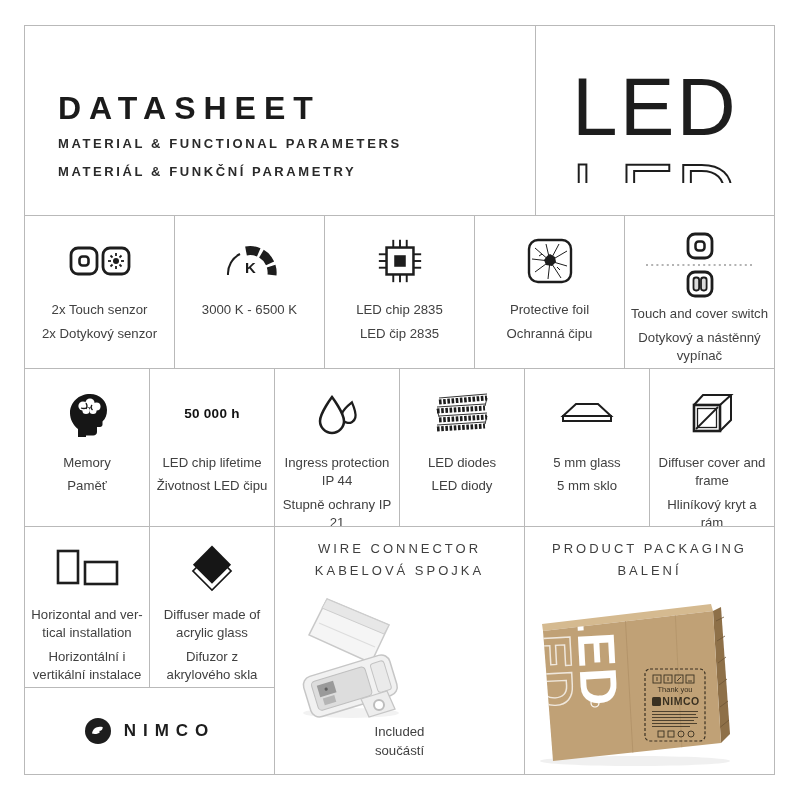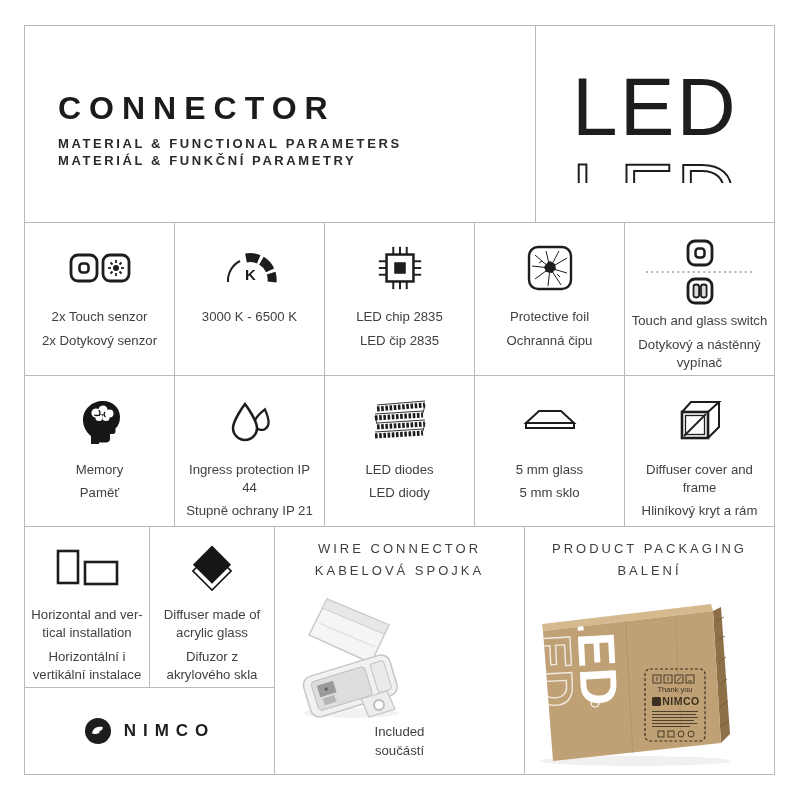--- a/index.html
+++ b/index.html
@@ -6,21 +6,21 @@
   body{width:800px;height:800px;position:relative;font-family:"Liberation Sans",sans-serif;color:#414141;}
   .sheet{position:absolute;left:24px;top:25px;width:751px;height:750px;border:1px solid #b9b9b9;display:flex;flex-direction:column;background:#fff;box-sizing:border-box;}
   .row{display:flex;box-sizing:border-box;}
   .bordered-b{border-bottom:1px solid #b9b9b9;}
   .bordered-r{border-right:1px solid #b9b9b9;}
   
   .header-row{height:206px;}
   .header-left{flex:4;padding:64px 0 0 33px;box-sizing:border-box;}
   .page-title{font-size:32px;font-weight:700;letter-spacing:8px;color:#1b1b1b;margin:0;}
   .subtitle{font-size:13px;font-weight:700;letter-spacing:2.6px;color:#2a2a2a;margin-top:9px;}
-  .subtitle + .subtitle{margin-top:2px;}
+  .subtitle + .subtitle{margin-top:13px;}
   .header-right{flex:2;display:flex;flex-direction:column;align-items:center;padding-top:40px;box-sizing:border-box;}
   .led-solid{font-size:82px;font-weight:400;letter-spacing:2px;color:#1d1d1d;line-height:1;}
   .led-reflect-clip{height:31px;overflow:hidden;margin-top:4px;}
   .led-outline{font-size:82px;font-weight:400;letter-spacing:2px;line-height:1;color:#fff;-webkit-text-stroke:2px #1d1d1d;}
   
   .feat-row{height:158px;}
   .cell{flex:1;display:flex;flex-direction:column;align-items:center;text-align:center;padding:16px 5px 0;box-sizing:border-box;overflow:hidden;}
   .icon-box{height:58px;display:flex;align-items:center;justify-content:center;margin-bottom:9px;flex:none;}
   .label{font-size:13.2px;line-height:1.38;color:#414141;margin:2.5px 0;}
   .label:empty{display:none;}
@@ -38,21 +38,21 @@
   .caption .label{margin:1.5px 0;}
   svg{display:block;}
 </style>
 </head>
 <body>
 
 <div class="sheet">
 
   <div class="row header-row bordered-b">
     <div class="header-left bordered-r">
-      <h1 class="page-title">CONNECTOR</h1>
+      <h1 class="page-title">DATASHEET</h1>
       <div class="subtitle">MATERIAL &amp; FUNCTIONAL PARAMETERS</div>
       <div class="subtitle">MATERIÁL &amp; FUNKČNÍ PARAMETRY</div>
     </div>
     <div class="header-right">
       <div class="led-solid">LED</div>
       <div class="led-reflect-clip">
         <div class="led-outline">LED</div>
       </div>
     </div>
   </div>
@@ -148,21 +148,21 @@
       <div class="icon-box" style="height:66px;margin-bottom:5px;">
         <svg width="112" height="66" viewBox="0 0 112 66">
           <rect x="44" y="2" width="24" height="24" rx="7" fill="none" stroke="#1d1d1d" stroke-width="2.8"></rect>
           <rect x="51.5" y="9.5" width="9" height="9" rx="3" fill="none" stroke="#1d1d1d" stroke-width="2.5"></rect>
           <line x1="2" y1="33" x2="110" y2="33" stroke="#9a9a9a" stroke-width="1.6" stroke-dasharray="2 3.2"></line>
           <rect x="44" y="40" width="24" height="24" rx="7" fill="none" stroke="#1d1d1d" stroke-width="2.8"></rect>
           <rect x="49.5" y="45.5" width="5.6" height="13" rx="2.4" fill="#dcdcdc" stroke="#1d1d1d" stroke-width="1.8"></rect>
           <rect x="57" y="45.5" width="5.6" height="13" rx="2.4" fill="#dcdcdc" stroke="#1d1d1d" stroke-width="1.8"></rect>
         </svg>
       </div>
-      <div class="label">Touch and glass switch</div>
+      <div class="label">Touch and cover switch</div>
       <div class="label">Dotykový a nástěnný vypínač</div>
     </div>
   </div>
 
   <div class="row feat-row bordered-b">
 
     <div class="cell bordered-r">
       <div class="icon-box">
         <svg width="46" height="48" viewBox="0 0 46 48">
           <path d="M14 47 L14 39 C9 35 6 29 6 23 C6 12 15 4 26 4 C36 4 43 11 43 20 C43 25 41.5 28.5 38.5 31.5 L38.5 34.5 C38.5 36 37.5 37 36 37 L33 37 L33 42 C33 44.2 31.4 45.6 29.2 45.6 L22 45.6 L22 47 Z" fill="#161616"></path>
@@ -177,20 +177,27 @@
             <path d="M22 13 q2 3 0 6"></path>
               <path d="M28 15 q-2 2.5 0.5 5"></path>
               <path d="M17 18 q3 1 5.5 0"></path>
           </g>
         </svg>
       </div>
       <div class="label">Memory</div>
       <div class="label">Paměť</div>
     </div>
 
+    <div class="cell bordered-r">
+      <div class="icon-box">
+        <span class="lifetime">50 000 h</span>
+      </div>
+      <div class="label">LED chip lifetime</div>
+      <div class="label">Životnost LED čipu</div>
+    </div>
 
     <div class="cell bordered-r">
       <div class="icon-box">
         <svg width="48" height="48" viewBox="0 0 48 48">
           <g transform="rotate(14 36 24)">
             <path d="M36 12 C36 12 29 21 29 26 a7 7 0 0 0 14 0 C43 21 36 12 36 12 Z" fill="#fff" stroke="#1d1d1d" stroke-width="2.3"></path>
           </g>
           <path d="M19 7 C19 7 7 23 7 31 a12 12 0 0 0 24 0 C31 23 19 7 19 7 Z" fill="#fff" stroke="#1d1d1d" stroke-width="2.5"></path>
         </svg>
       </div>

